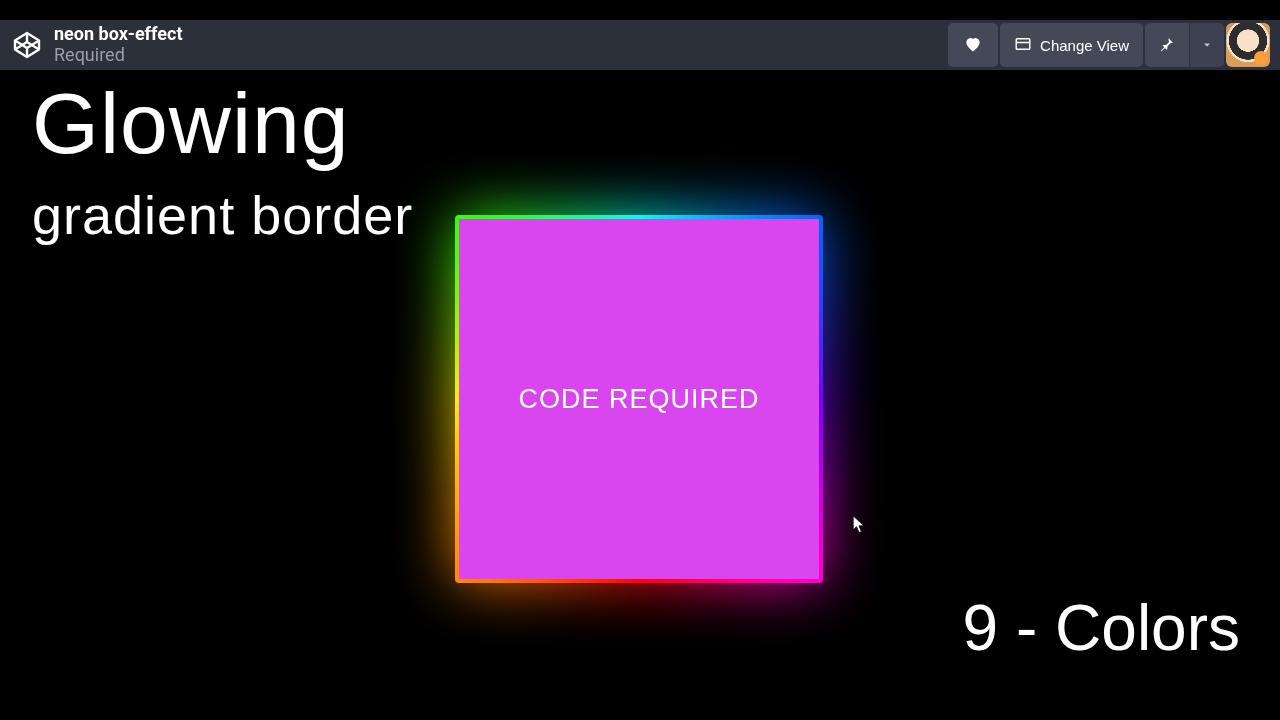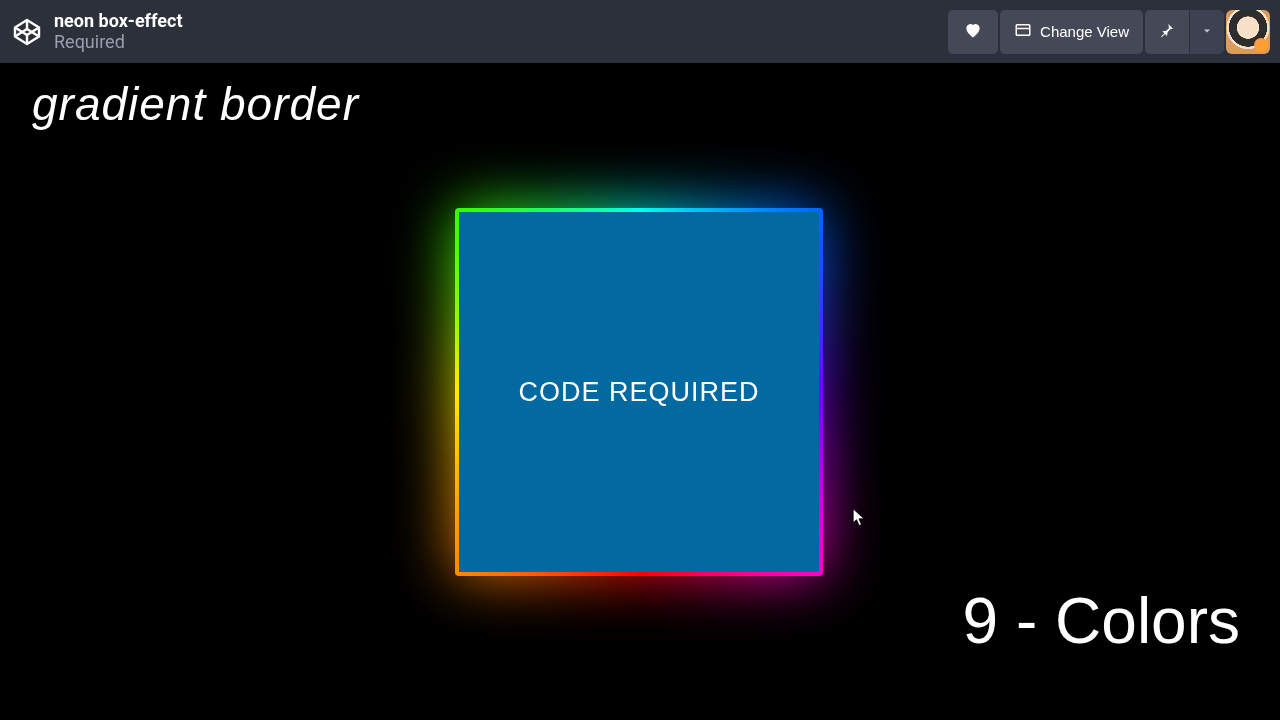--- a/index.html
+++ b/index.html
@@ -1,25 +1,26 @@
 <!DOCTYPE html>
 <html><head>
 <meta charset="utf-8">
 <style>
   * { box-sizing: border-box; margin: 0; padding: 0; }
   html, body { width: 1280px; height: 720px; overflow: hidden; font-family: -apple-system, BlinkMacSystemFont, "Segoe UI", Roboto, Arial, sans-serif; background: #000; }
   
   
   .topbar {
-    height: 63px;
+    height: 50px;
     background: #2c303a;
     display: flex;
     align-items: center;
     padding: 0 10px;
     color: #fff;
+    margin-top: 20px;
   }
   .logo-wrap {
     display: flex;
     align-items: center;
     gap: 10px;
   }
   .logo-icon {
     width: 34px; height: 34px;
     display:flex;align-items:center;justify-content:center;
   }
@@ -67,21 +68,21 @@
   }
   .overlay-title {
     position:absolute;
     left: 32px;
     top: 10px;
     font-family: "Comic Sans MS", "Chalkboard SE", "Segoe Script", cursive, sans-serif;
     font-weight: 400;
     letter-spacing: 1px;
   }
   .overlay-title .line1 { font-size: 86px; line-height:1; }
-  .overlay-title .line2 { font-size: 46px; line-height:1.1; margin-top: 6px; font-style: italic; }
+  .overlay-title .line2 { font-size: 54px; line-height:1.1; margin-top: 20px; }
   .overlay-footer {
     position:absolute;
     right: 40px;
     bottom: 60px;
     font-family: "Comic Sans MS", "Chalkboard SE", "Segoe Script", cursive, sans-serif;
     font-size: 64px;
   }
 
   
   .neon-wrap {
@@ -96,21 +97,21 @@
     background: conic-gradient(
       from 180deg,
       #ff0000, #ff8800, #ffee00, #33ff00, #00ffee, #0066ff, #7700ff, #ff00cc, #ff0000
     );
     border-radius: 4px;
   }
   .neon-glow { filter: blur(30px); opacity:0.9; }
   .neon-inner {
     position:absolute;
     inset:4px;
-    background:#0369a1;
+    background:#d946ef;
     display:flex;
     align-items:center;
     justify-content:center;
     font-size: 27px;
     letter-spacing: 1px;
     font-family: Arial, sans-serif;
     color:#fff;
   }
 
   .cursor-arrow {
@@ -174,20 +175,21 @@
         </span>
       </button>
     </div>
     <div class="avatar"></div>
   </div>
 </div>
 
 <div class="stage">
 
   <div class="overlay-title">
+    <div class="line1">Glowing</div>
     <div class="line2">gradient border</div>
   </div>
 
   <div class="neon-wrap">
     <div class="neon-glow"></div>
     <div class="neon-border"></div>
     <div class="neon-inner">
       <span>CODE REQUIRED</span>
     </div>
   </div>

